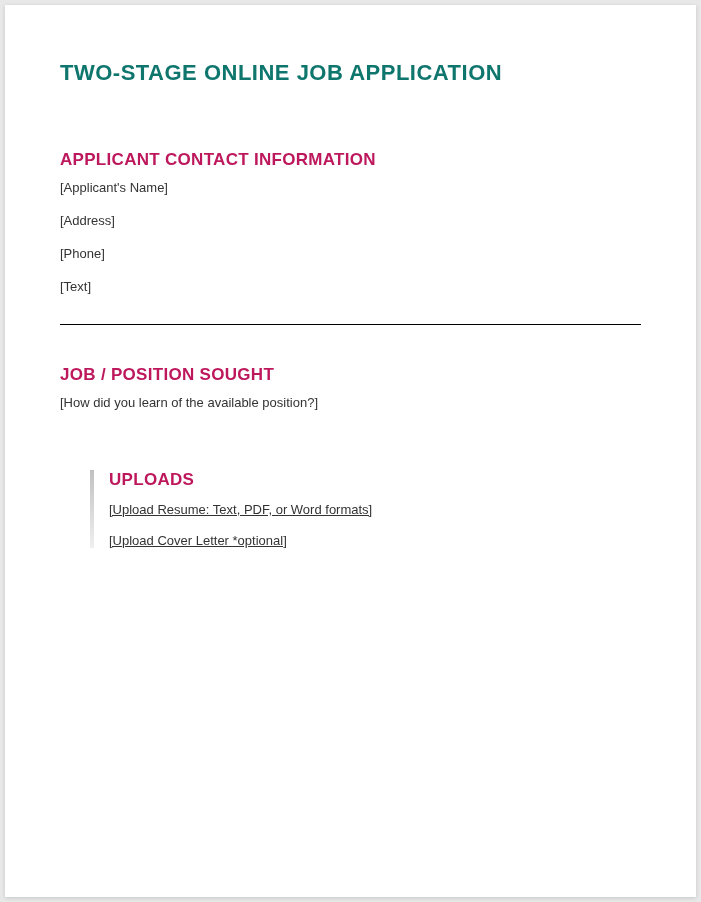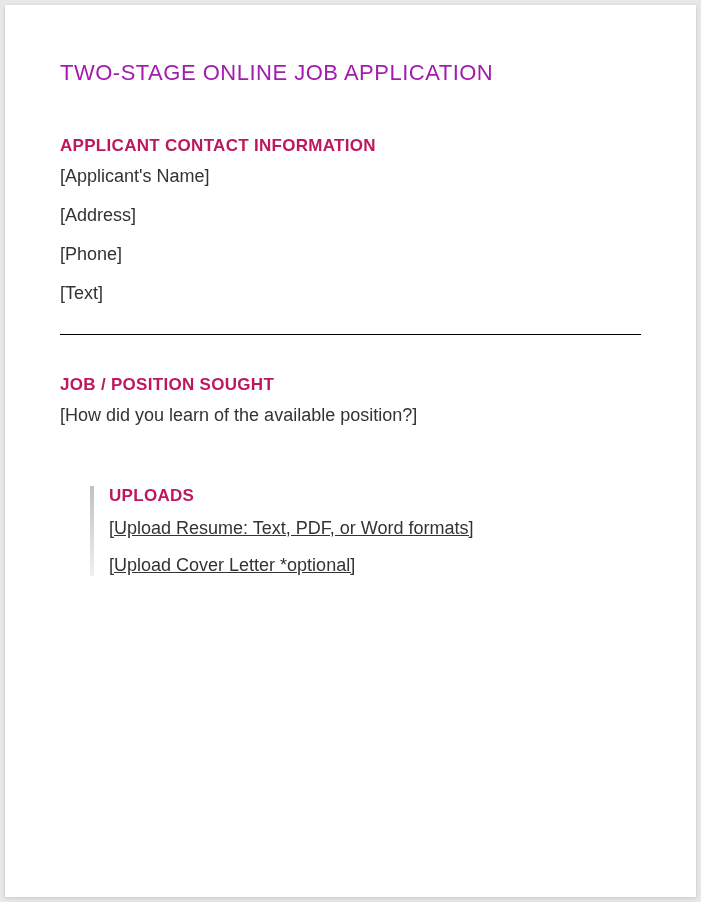--- a/index.html
+++ b/index.html
@@ -18,36 +18,36 @@
     }
     .page {
       background: #ffffff;
       width: 691px;
       min-height: 892px;
       margin: 5px;
       box-shadow: 0 1px 4px rgba(0,0,0,0.15);
       padding: 55px 55px 55px 55px;
     }
     .main-title {
-      color: #a21caf;
+      color: #0f766e;
       font-size: 22px;
-      font-weight: normal;
+      font-weight: bold;
       letter-spacing: 0.5px;
-      margin-bottom: 50px;
+      margin-bottom: 64px;
     }
     .section-heading {
       color: #be185d;
       font-size: 17px;
       font-weight: bold;
       letter-spacing: 0.3px;
       margin-bottom: 10px;
     }
     .field-placeholder {
       color: #333333;
-      font-size: 18px;
+      font-size: 13px;
       margin-bottom: 18px;
       font-weight: normal;
     }
     .divider {
       border: none;
       border-top: 1px solid #000000;
       margin-top: 10px;
       margin-bottom: 40px;
     }
     .section-block {

